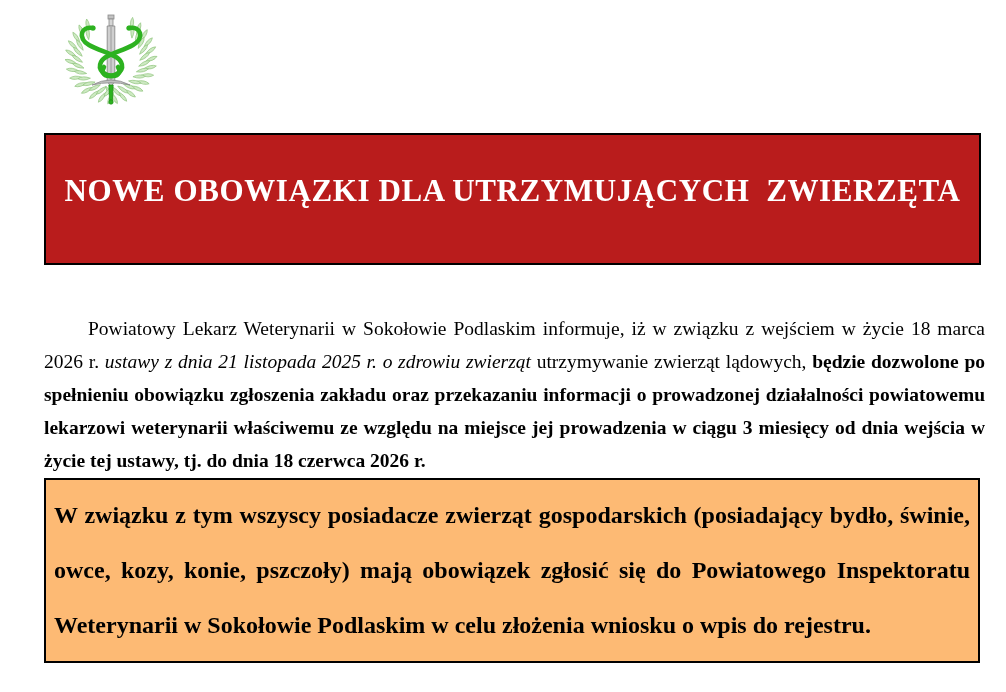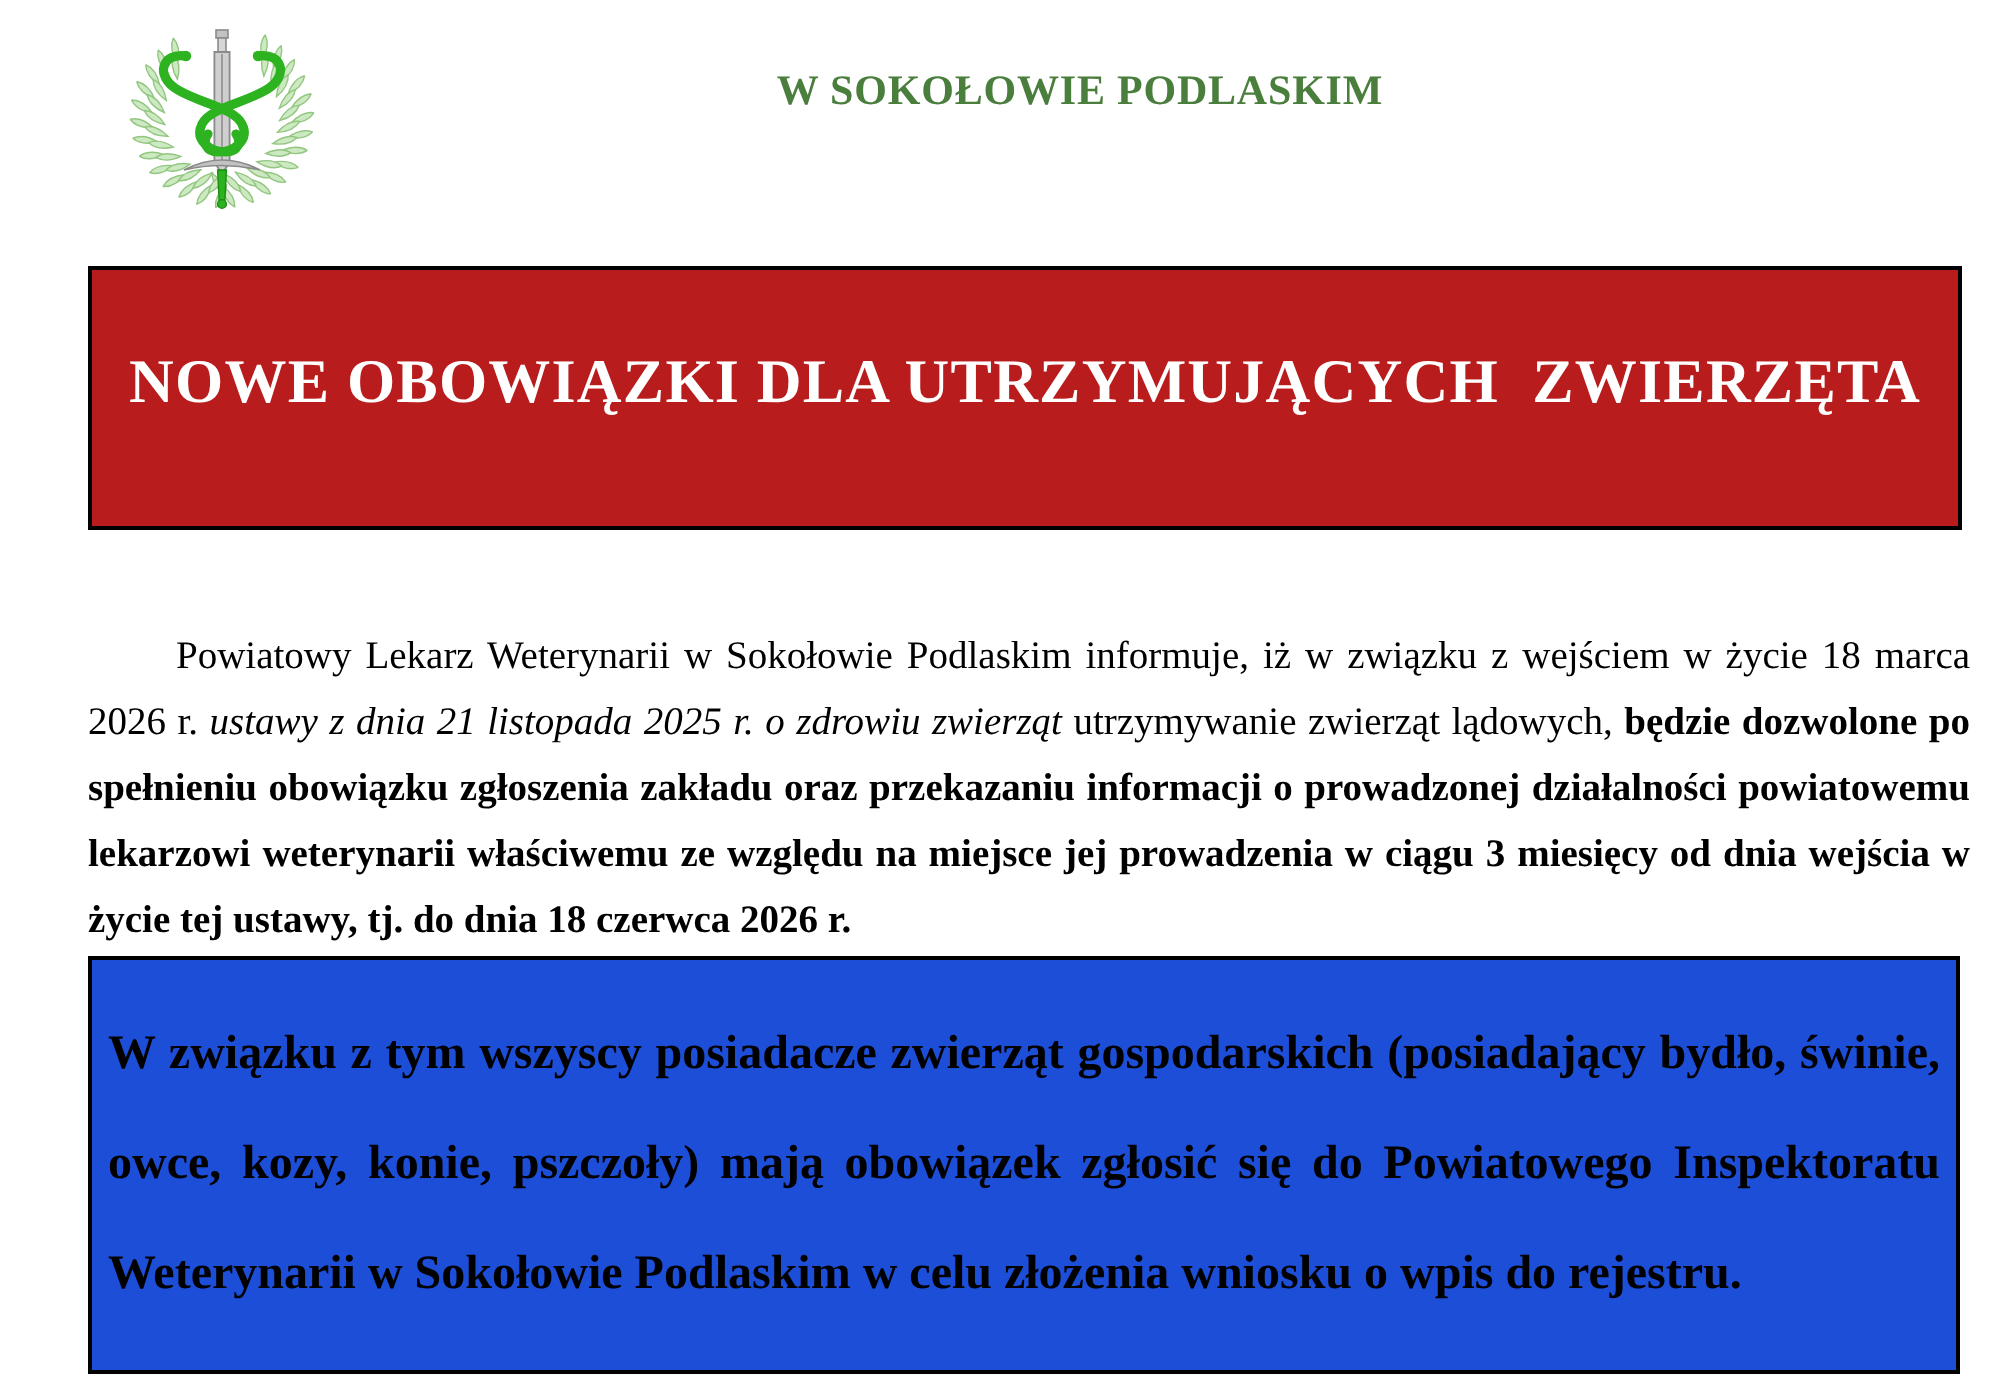--- a/index.html
+++ b/index.html
@@ -30,21 +30,21 @@
   .paragraph{
     position:absolute;left:44px;top:292px;width:941px;
     font-size:19.5px;line-height:33px;text-align:justify;
     text-indent:44px;
   }
   .seg-italic{font-style:italic;}
   .seg-bold{font-weight:bold;}
   
   .notice{
     position:absolute;left:44px;top:478px;width:916px;height:165px;
-    padding:20px 8px;background:#1d4ed8;border:2px solid #000;
+    padding:8px 8px;background:#fdba74;border:2px solid #000;
     font-weight:bold;font-size:24px;line-height:55px;text-align:justify;
   }
 </style>
 </head>
 <body>
 
 <div class="logo">
   <svg width="110" height="102" viewBox="0 0 110 102">
     <defs>
       <path id="leaf" d="M0,0 Q3.2,-5 0,-12.5 Q-3.2,-5 0,0" fill="#cde9c2" stroke="#93c681" stroke-width="0.7"></path>
@@ -120,21 +120,20 @@
     <g fill="none" stroke="#2db220" stroke-width="4.6" stroke-linecap="round">
       <path d="M37,23 C25,21 21,33 33,40 C45,47 61,49 65,57 C69,65 61,71 53,71 C47,71 45,66 48,62"></path>
       <path d="M73,23 C85,21 89,33 77,40 C65,47 49,49 45,57 C41,65 49,71 57,71 C63,71 65,66 62,62"></path>
       <circle cx="37" cy="23" r="2.6" fill="#2db220" stroke="none"></circle>
       <circle cx="73" cy="23" r="2.6" fill="#2db220" stroke="none"></circle>
     </g>
   </svg>
 </div>
 
 <div class="header-text">
-  <div>W SOKOŁOWIE PODLASKIM</div>
 </div>
 
 <div class="banner">
   <span class="banner-text">NOWE OBOWIĄZKI DLA UTRZYMUJĄCYCH  ZWIERZĘTA</span>
 </div>
 
 <p class="paragraph"><span>Powiatowy Lekarz Weterynarii w Sokołowie Podlaskim informuje, iż w związku z wejściem w życie 18 marca 2026 r. </span><span class="seg-italic">ustawy z dnia 21 listopada 2025 r. o zdrowiu zwierząt </span><span>utrzymywanie zwierząt lądowych, </span><span class="seg-bold">będzie dozwolone po spełnieniu obowiązku zgłoszenia zakładu oraz przekazaniu informacji o prowadzonej działalności powiatowemu lekarzowi weterynarii właściwemu ze względu na miejsce jej prowadzenia w ciągu 3 miesięcy od dnia wejścia w życie tej ustawy, tj. do dnia 18 czerwca 2026 r.</span></p>
 
 <div class="notice">
   <span>W związku z tym wszyscy posiadacze zwierząt gospodarskich (posiadający bydło, świnie, owce, kozy, konie, pszczoły) mają obowiązek zgłosić się do Powiatowego Inspektoratu Weterynarii w Sokołowie Podlaskim w celu złożenia wniosku o wpis do rejestru.</span>

